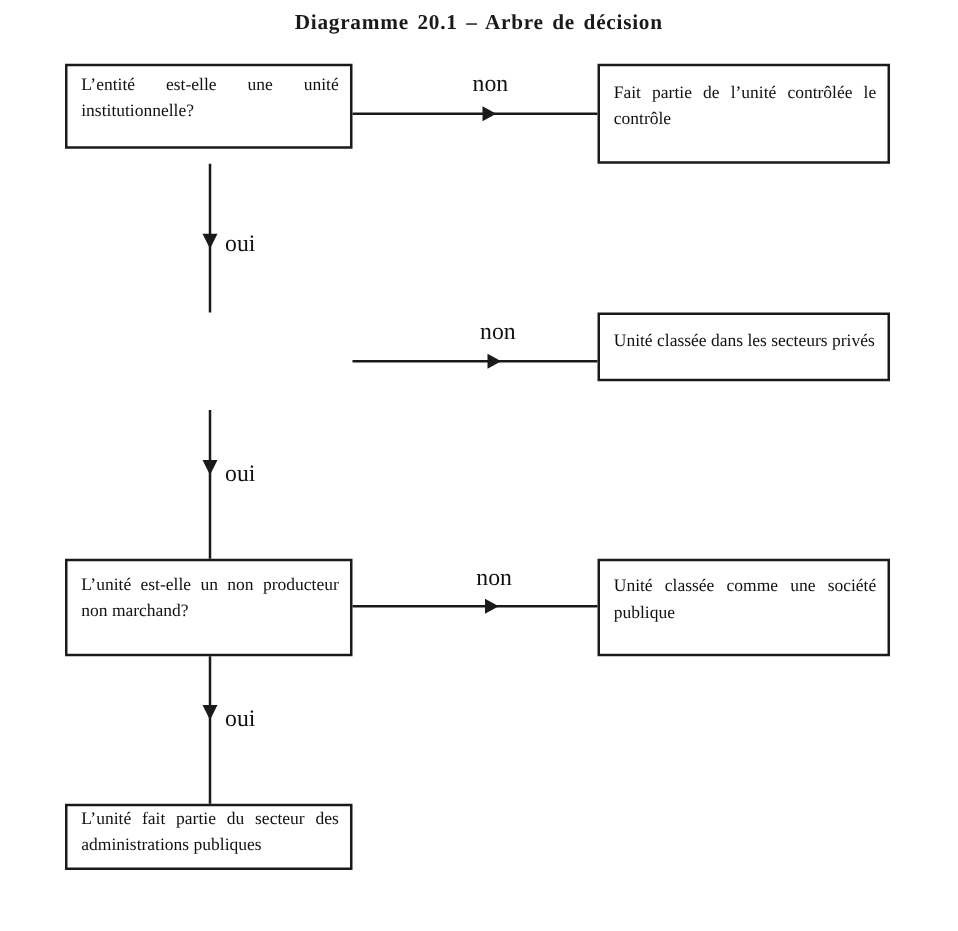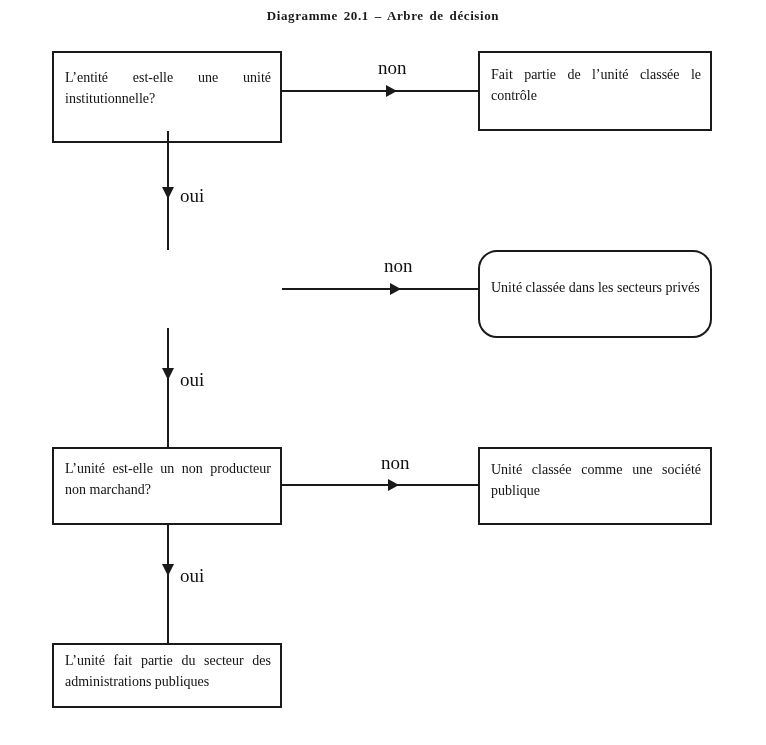--- a/index.html
+++ b/index.html
@@ -16,21 +16,21 @@
     color: #111111;
     overflow: hidden;
   }
 
   .title {
     position: absolute;
     left: 0;
     top: 8px;
     width: 766px;
     text-align: center;
-    font-size: 13px;
+    font-size: 17px;
     font-weight: bold;
     letter-spacing: 0.6px;
     word-spacing: 2px;
     color: #1a1a1a;
   }
 
   .node {
     position: absolute;
     box-sizing: border-box;
     border: 2px solid #1a1a1a;
@@ -86,38 +86,38 @@
     white-space: nowrap;
   }
 </style>
 </head>
 <body>
 
 <div id="page">
 
   <div class="title">Diagramme 20.1 – Arbre de décision</div>
 
-  <div class="node q" style="left:52px; top:51px; width:230px; height:92px;">
+  <div class="node q" style="left:52px; top:51px; width:230px; height:68px;">
     <div class="txt">L’entité est-elle une unité institutionnelle?</div>
   </div>
 
   <div class="node out" style="left:478px; top:51px; width:234px; height:80px;">
-    <div class="txt">Fait partie de l’unité classée le contrôle</div>
+    <div class="txt">Fait partie de l’unité contrôlée le contrôle</div>
   </div>
 
   <div class="hline" style="left:282px; top:90px; width:196px;"></div>
   <div class="arrow-right" style="left:386px; top:85px;"></div>
   <div class="elabel" style="left:378px; top:60px;">non</div>
 
   <div class="vline" style="left:167px; top:131px; height:119px;"></div>
   <div class="arrow-down" style="left:162px; top:187px;"></div>
   <div class="elabel" style="left:180px; top:188px;">oui</div>
 
 
-  <div class="node out" style="left:478px; top:250px; width:234px; height:88px;border-radius:19px;">
+  <div class="node out" style="left:478px; top:250px; width:234px; height:55px;">
     <div class="txt">Unité classée dans les secteurs privés</div>
   </div>
 
   <div class="hline" style="left:282px; top:288px; width:196px;"></div>
   <div class="arrow-right" style="left:390px; top:283px;"></div>
   <div class="elabel" style="left:384px; top:258px;">non</div>
 
   <div class="vline" style="left:167px; top:328px; height:120px;"></div>
   <div class="arrow-down" style="left:162px; top:368px;"></div>
   <div class="elabel" style="left:180px; top:372px;">oui</div>
@@ -131,17 +131,17 @@
   </div>
 
   <div class="hline" style="left:282px; top:484px; width:196px;"></div>
   <div class="arrow-right" style="left:388px; top:479px;"></div>
   <div class="elabel" style="left:381px; top:455px;">non</div>
 
   <div class="vline" style="left:167px; top:525px; height:119px;"></div>
   <div class="arrow-down" style="left:162px; top:564px;"></div>
   <div class="elabel" style="left:180px; top:568px;">oui</div>
 
-  <div class="node out" style="left:52px; top:643px; width:230px; height:65px;font-family:Liberation Serif, serif;">
+  <div class="node out" style="left:52px; top:643px; width:230px; height:53px;font-family:Liberation Serif, serif;">
     <div class="txt">L’unité fait partie du secteur des administrations publiques</div>
   </div>
 
 </div>
 
 </body></html>

